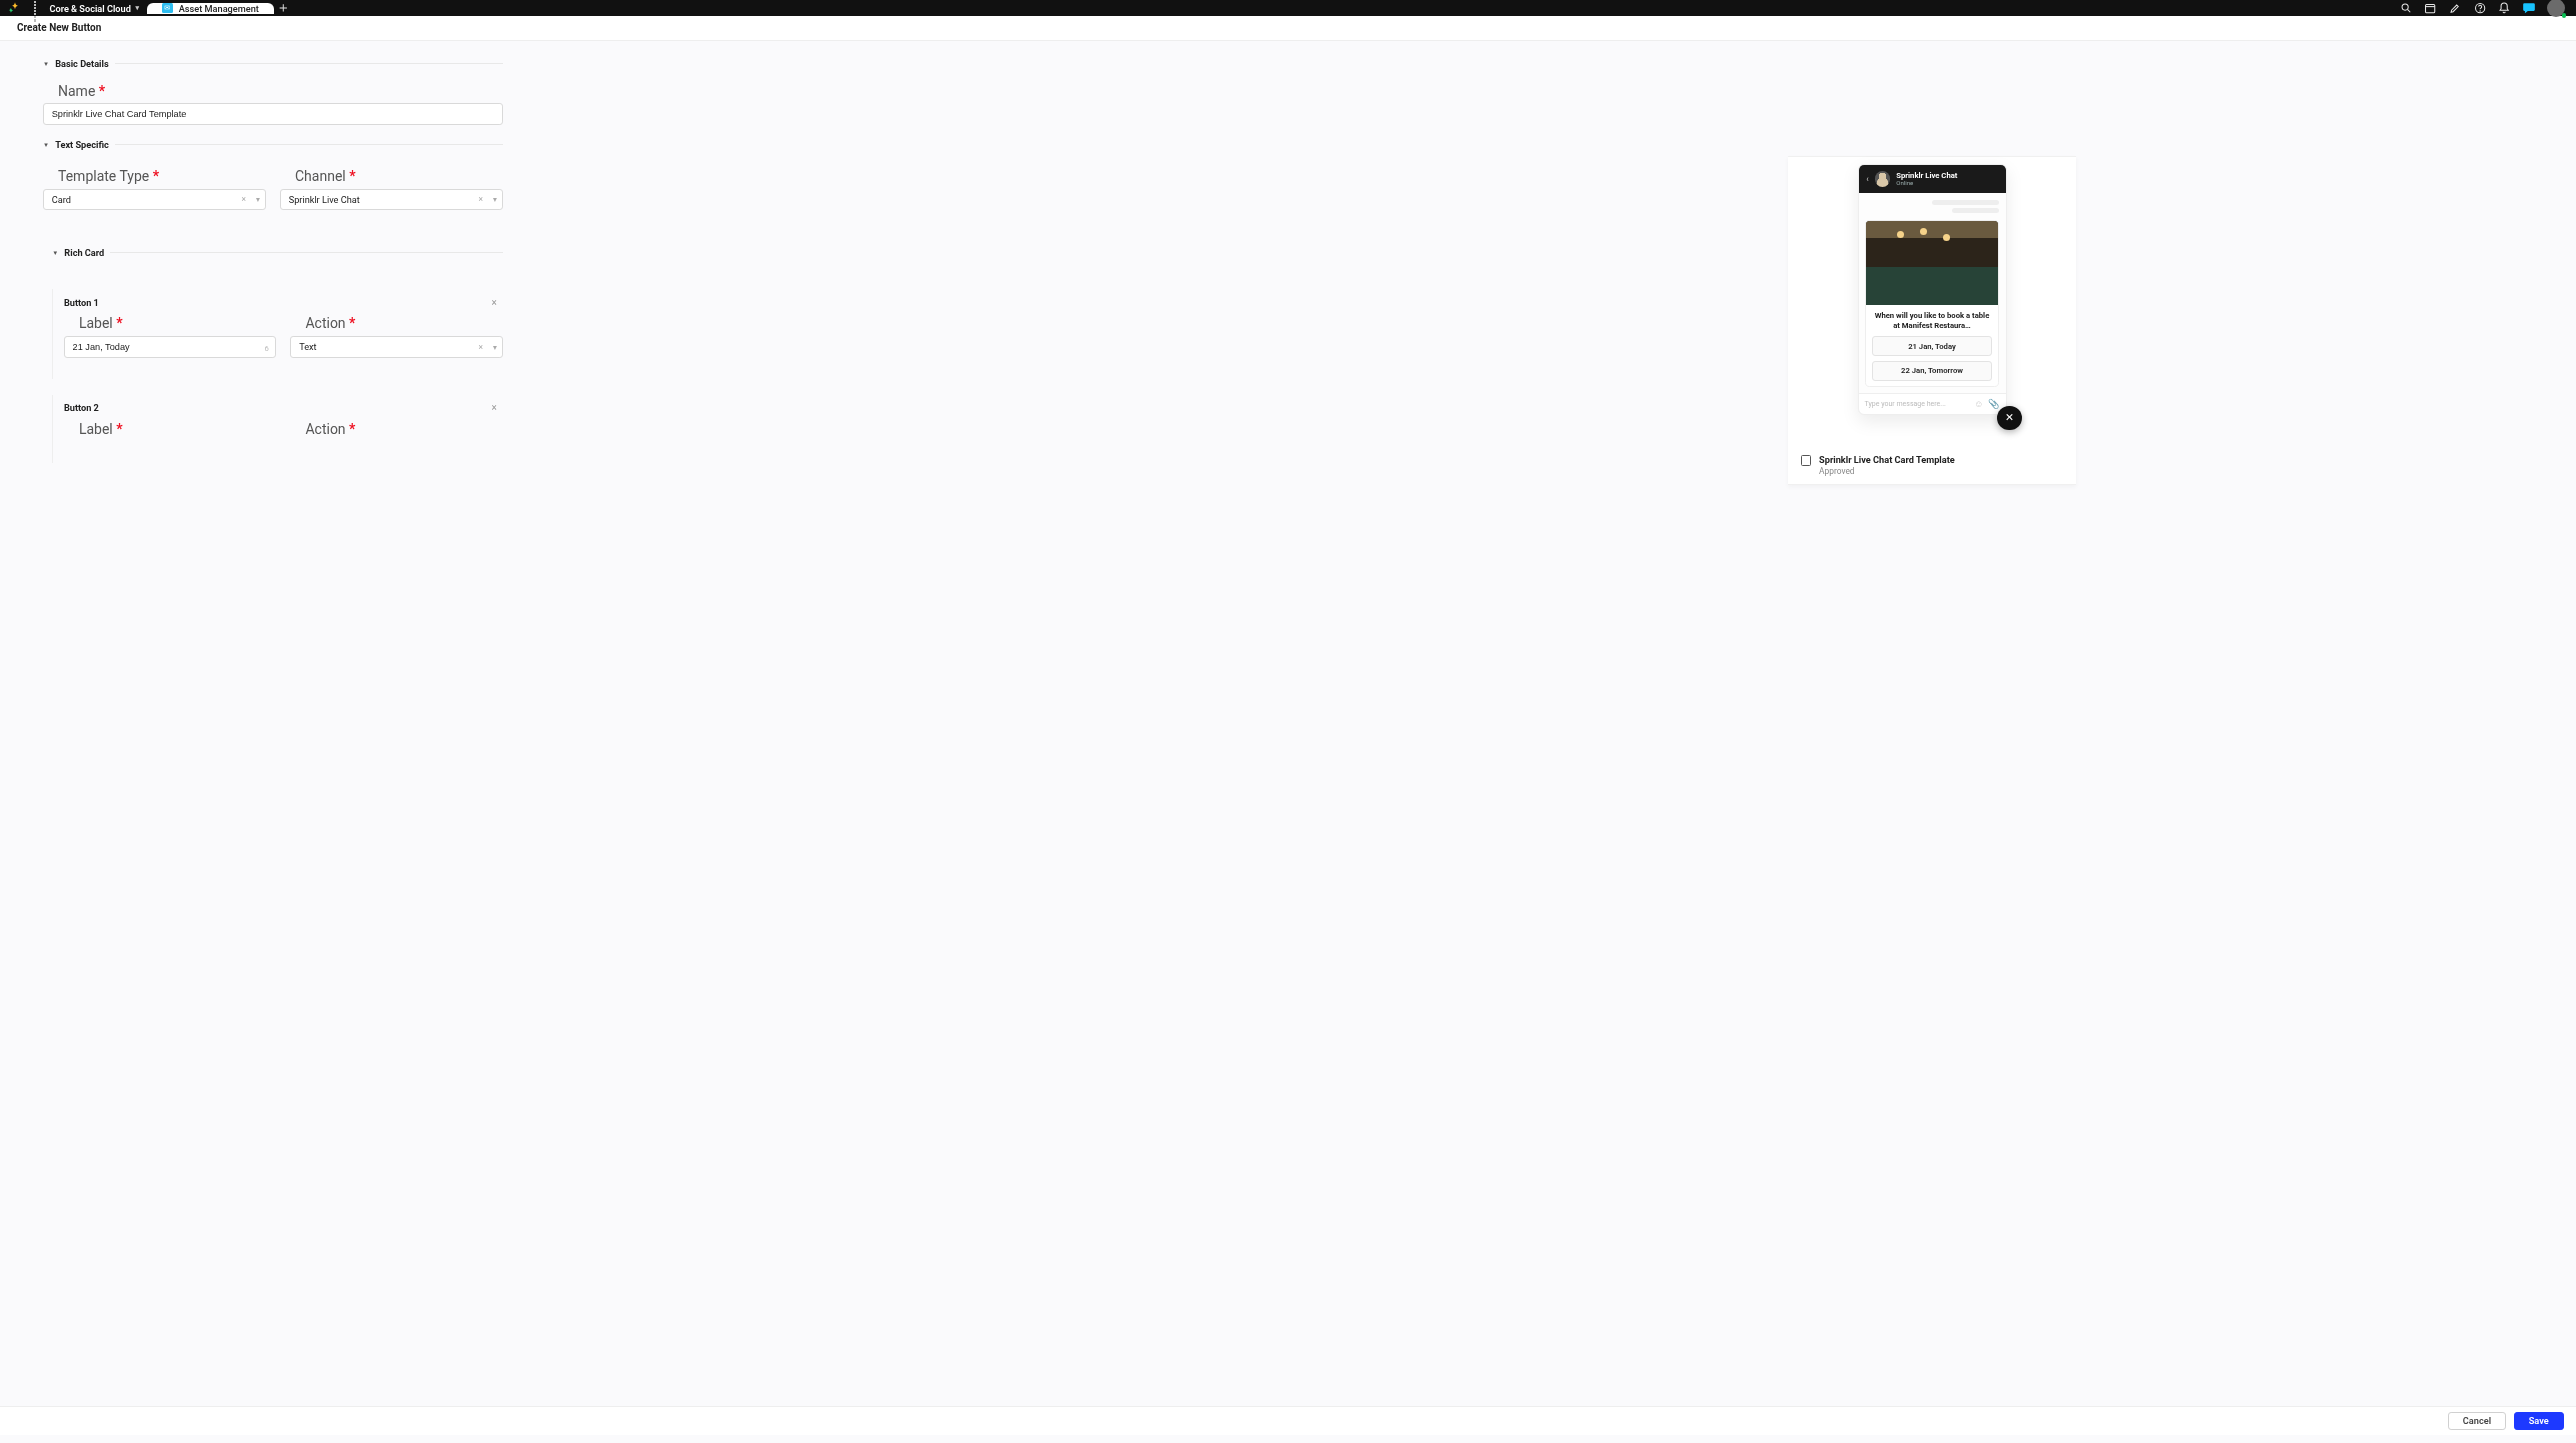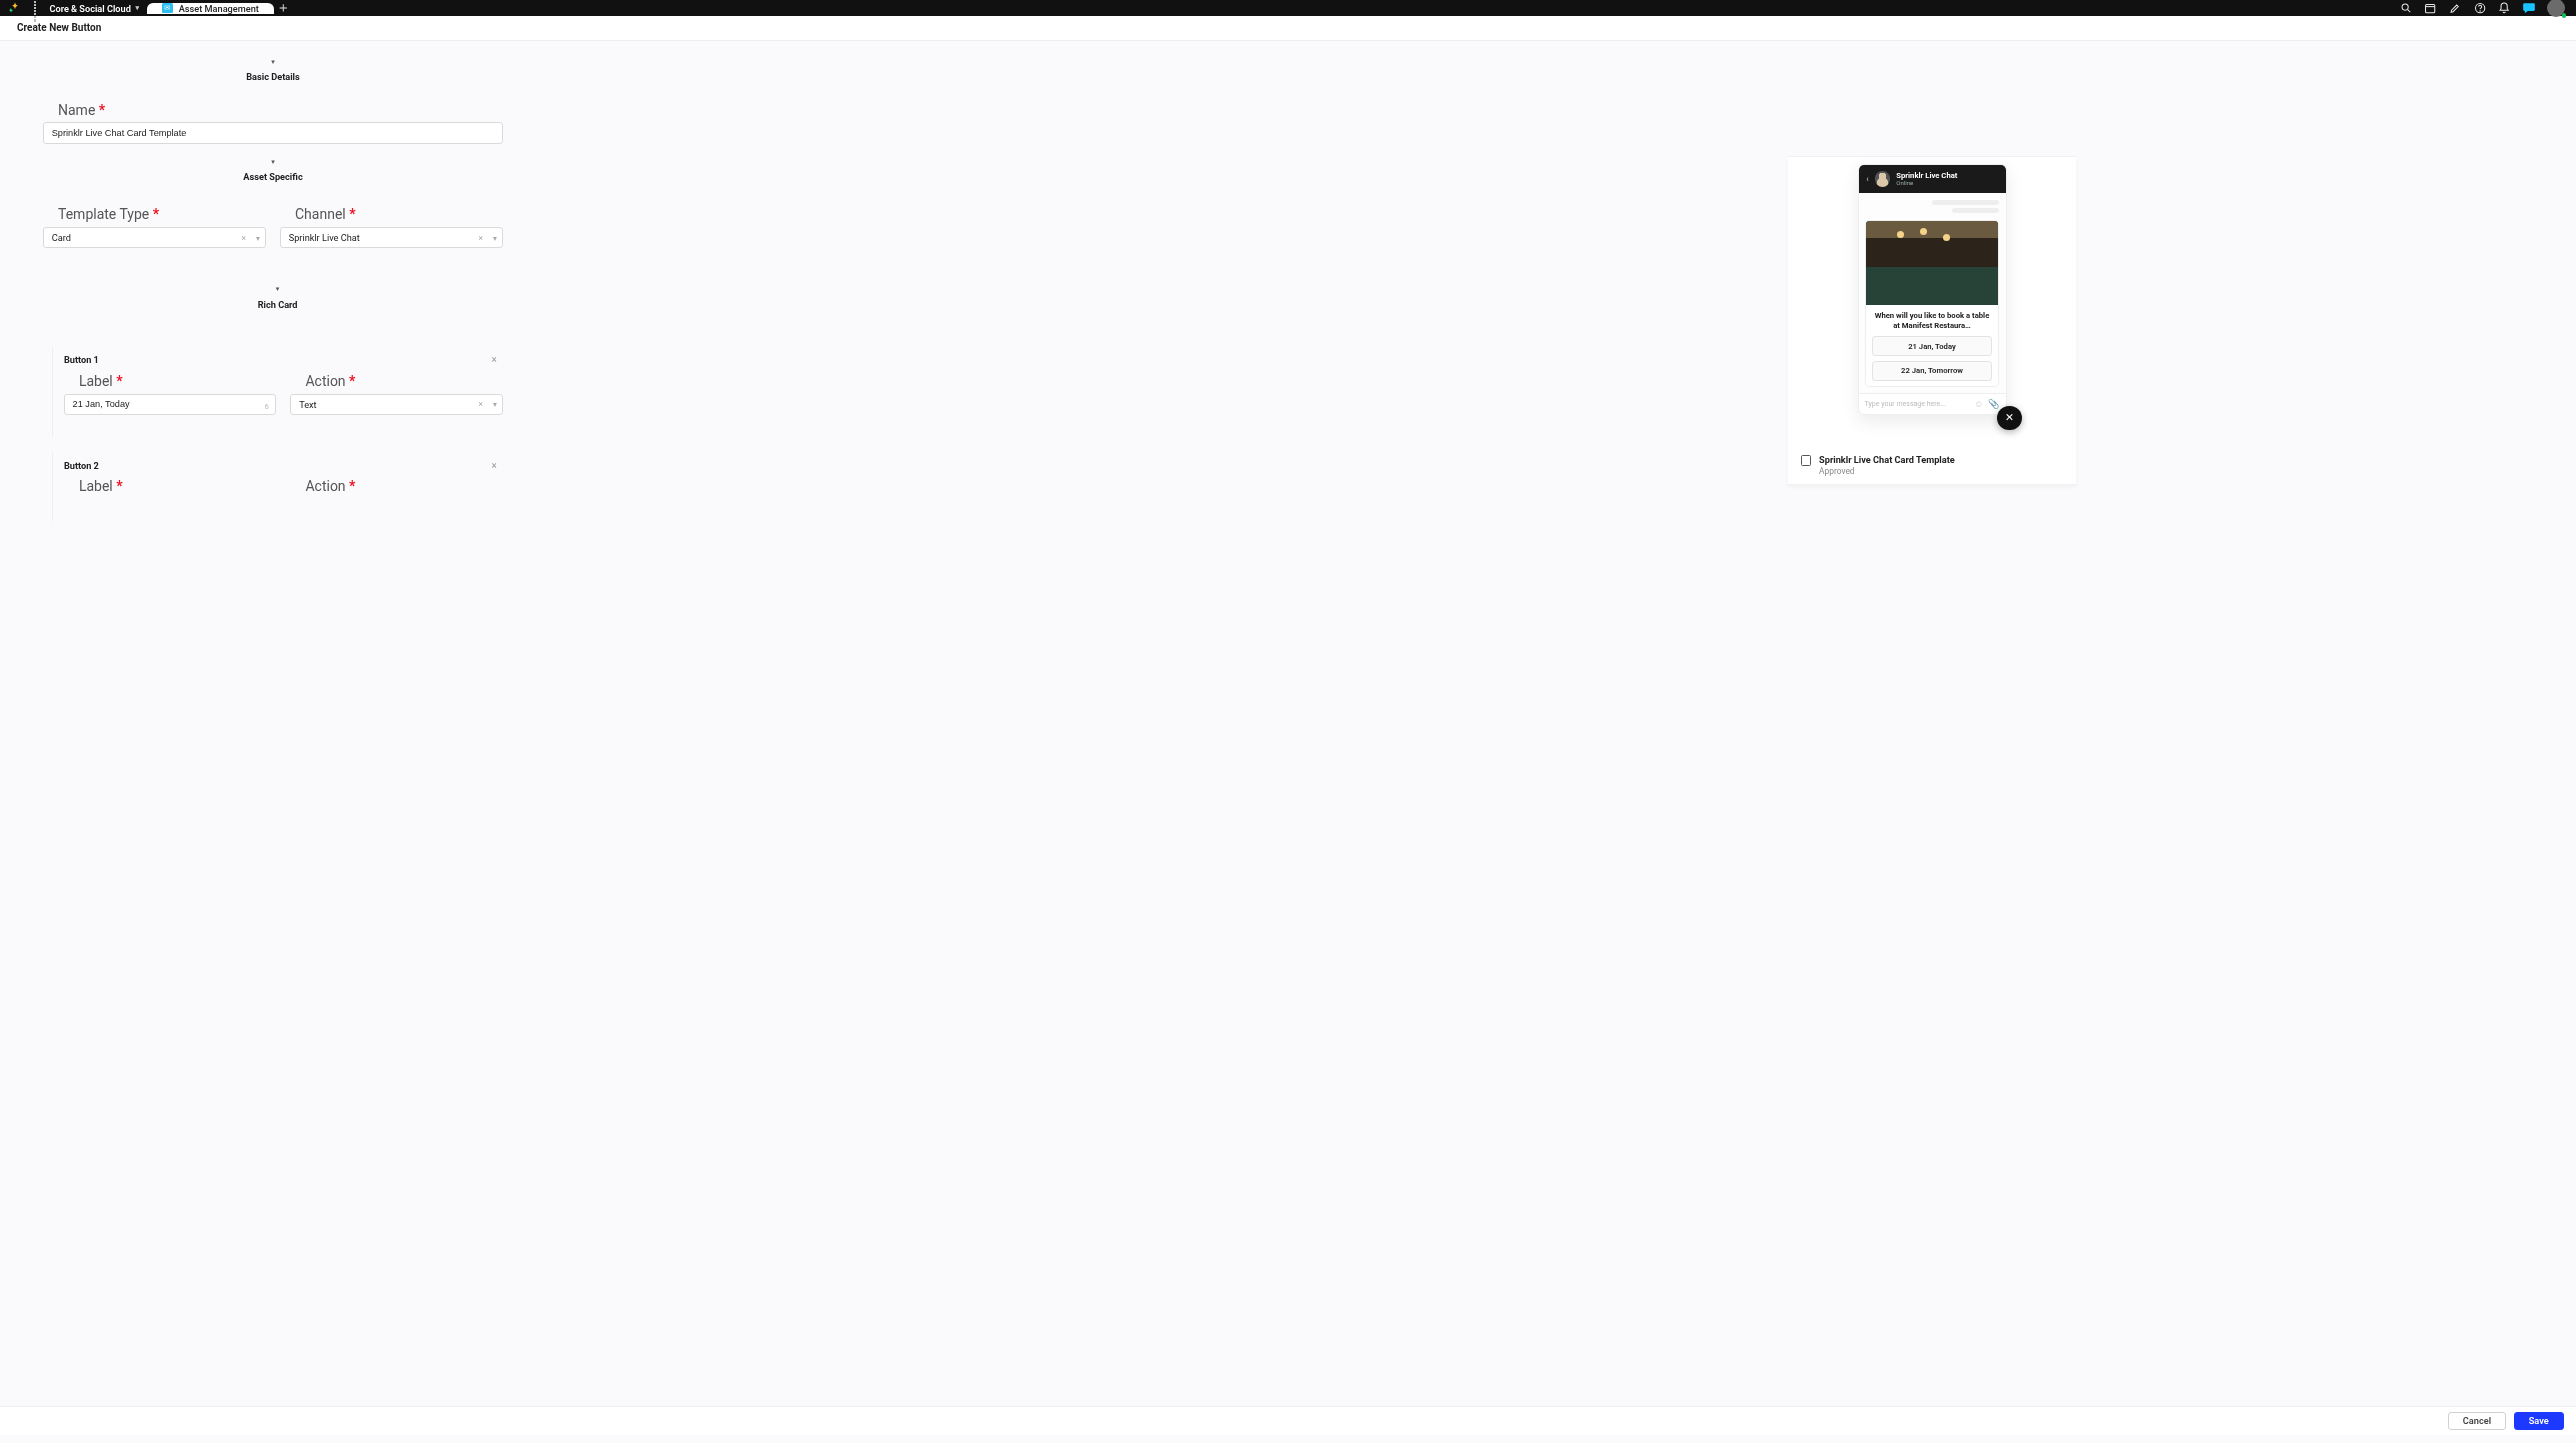--- a/index.html
+++ b/index.html
@@ -21,21 +21,21 @@
   .avatar-circle::after{content:'';width:4.6px;height:4.6px;border-radius:50%;background:#0abf53;position:absolute;right:-0.8px;bottom:-0.8px;}
   .chat-bubble { color:#18c3ff; }
   
   .subheader { height:24.5px; background:#fff; border-bottom:0.8px solid #eee; display:flex; align-items:center; padding:0 17px; font-size:10px; font-weight:700; }
   
   .page { display:flex; height:calc(100% - 24px - 24.5px - 29px); overflow:hidden; }
   .form-col { width:50%; padding:17px 0 31px 43px; overflow-y:auto; }
   .form-inner { width:460px; }
   .preview-col { width:50%; position:relative; display:flex; flex-direction:column; align-items:center; padding-top:115px; }
   
-  .section-head { display:flex; align-items:center; gap:6.1px; margin-bottom:14px;flex-direction:column; }
+  .section-head { display:flex; align-items:center; gap:6.1px; margin-bottom:14px; }
   .section-head .tri { font-size:6.1px; color:#555; }
   .section-head .title { font-size:9.2px; font-weight:700; }
   .section-head .line { flex:1; height:0.8px; background:#e8e8e8; }
   .field { margin-bottom:14px; }
   .field-label { font-size:14px; color:#555; margin-bottom:4.6px;margin-left:15px; }
   .req::after { content:' *'; color:#e12; font-weight:700; }
   .input, .textarea, .select {
     width:100%; border:0.8px solid #d9d9d9; border-radius:3.1px; padding:6.1px 7.7px; font-size:9.2px; background:#fff; color:#222;
   }
   .input { height:21.5px; }
@@ -176,21 +176,21 @@
         <span class="title">Basic Details</span>
         <span class="line"></span>
       </div>
       <div class="field">
         <div class="field-label req">Name</div>
         <input class="input" value="Sprinklr Live Chat Card Template" style="">
       </div>
 
       <div class="section-head">
         <span class="tri">▼</span>
-        <span class="title">Asset Specific</span>
+        <span class="title">Text Specific</span>
         <span class="line"></span>
       </div>
       <div class="row2" style="margin-top:18.4px;margin-bottom:23px">
         <div class="field">
           <div class="field-label req">Template Type</div>
           <div class="select-wrap">
             <div class="select">
                 <span>Card</span>
               </div>
             <span class="select-x">×</span>

